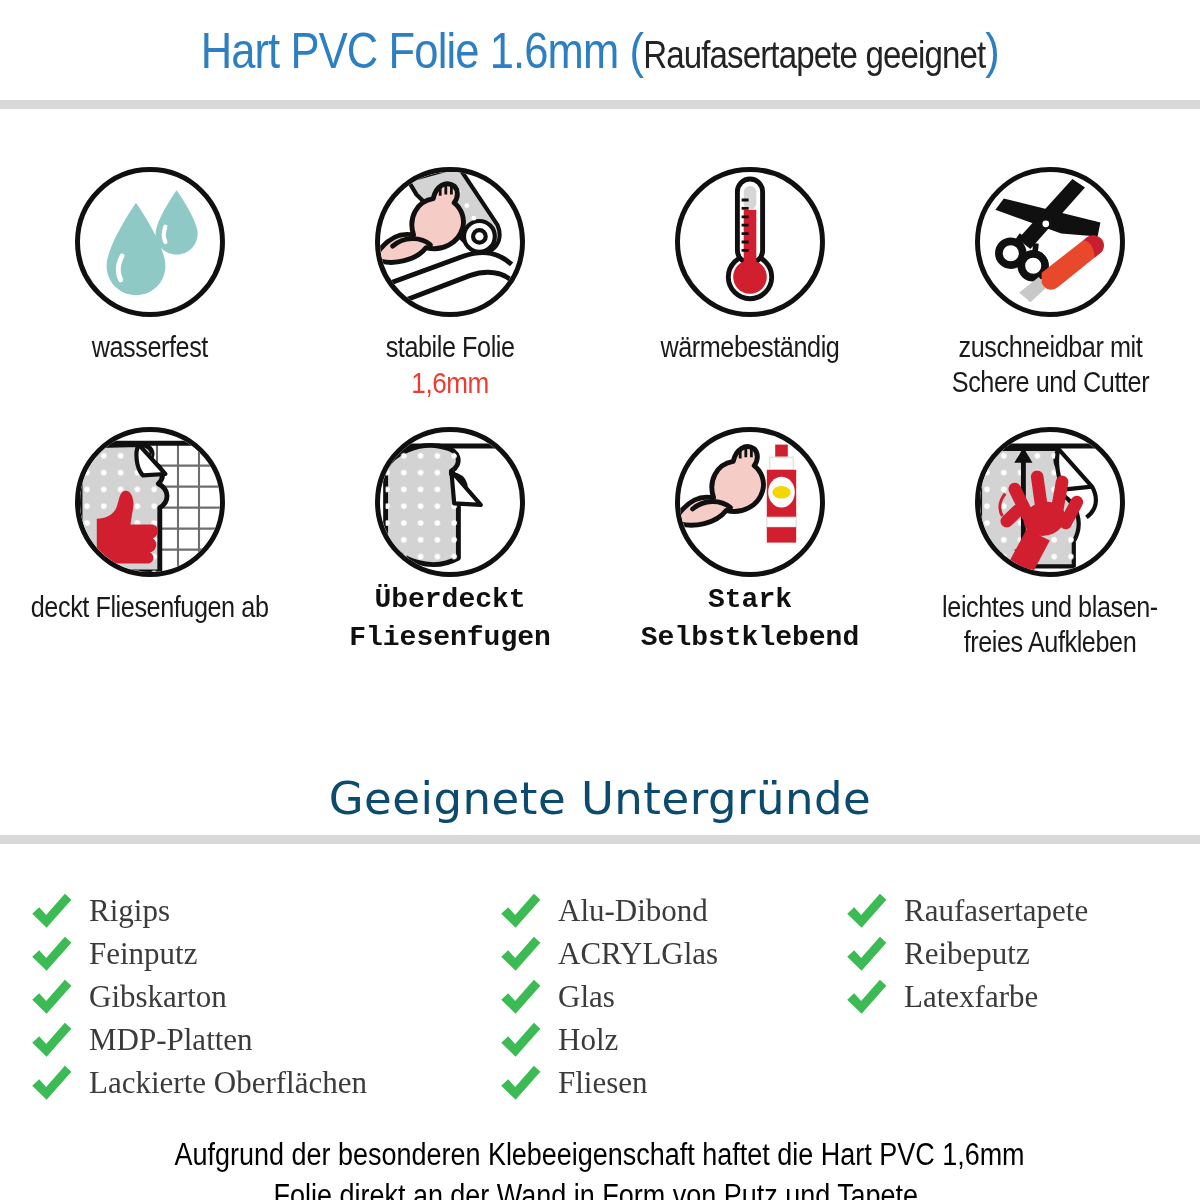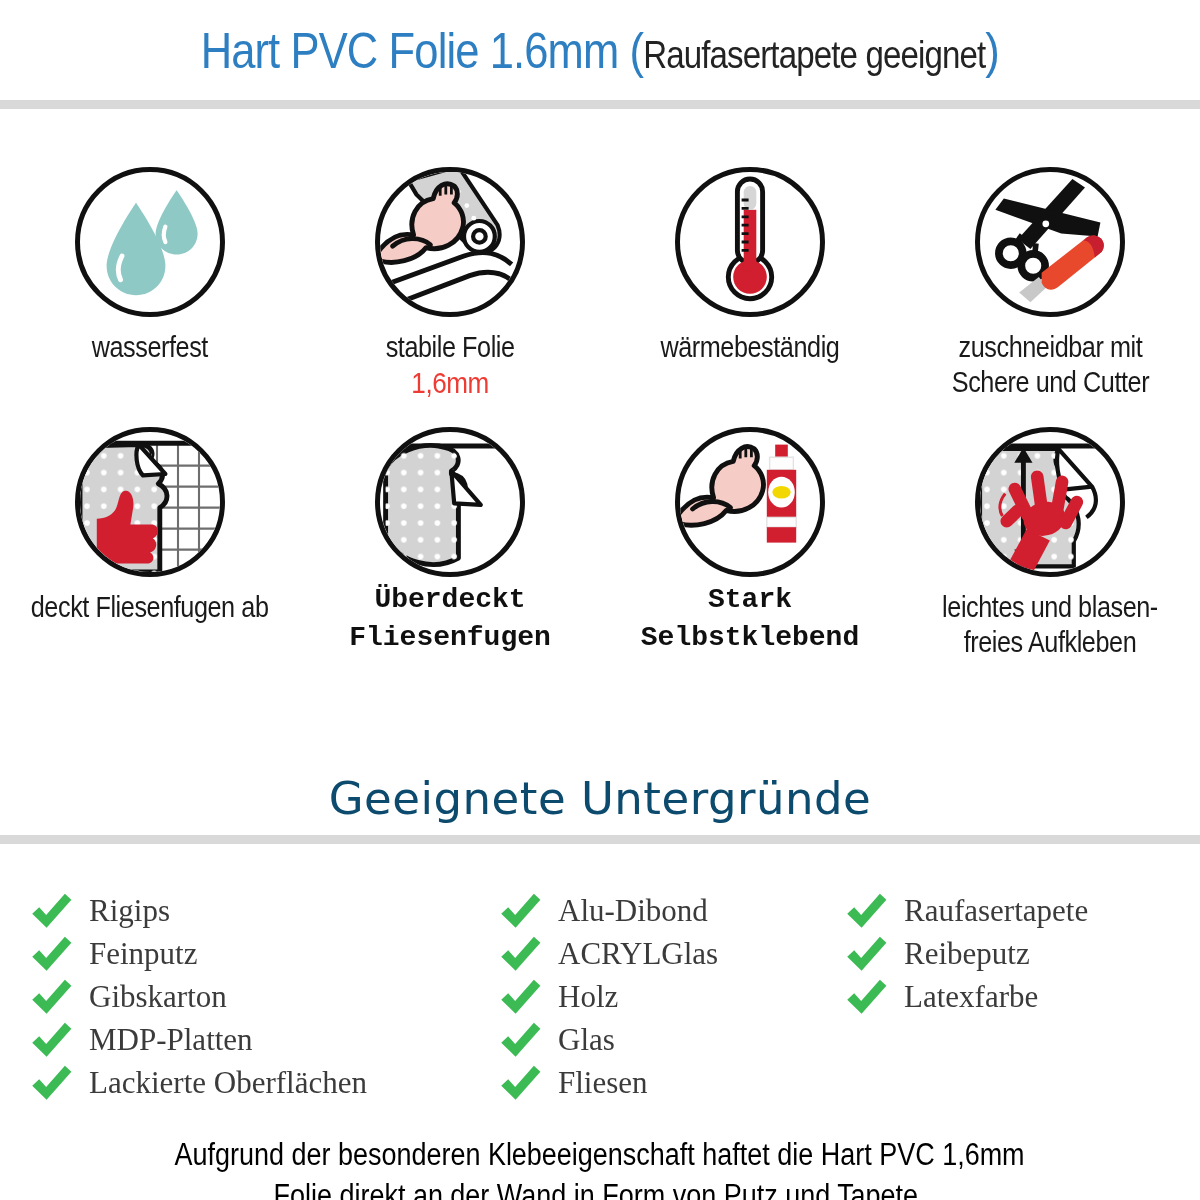--- a/index.html
+++ b/index.html
@@ -274,27 +274,27 @@
     <div class="citem">
         <svg viewBox="0 0 100 85">
           <path d="M8 50 L24 35 L40 53 L83 4 L98 18 L41 82 Z" fill="#3cbb54"></path>
         </svg>
         <span>ACRYLGlas</span>
       </div>
     <div class="citem">
         <svg viewBox="0 0 100 85">
           <path d="M8 50 L24 35 L40 53 L83 4 L98 18 L41 82 Z" fill="#3cbb54"></path>
         </svg>
+        <span>Glas</span>
+      </div>
+    <div class="citem">
+        <svg viewBox="0 0 100 85">
+          <path d="M8 50 L24 35 L40 53 L83 4 L98 18 L41 82 Z" fill="#3cbb54"></path>
+        </svg>
         <span>Holz</span>
-      </div>
-    <div class="citem">
-        <svg viewBox="0 0 100 85">
-          <path d="M8 50 L24 35 L40 53 L83 4 L98 18 L41 82 Z" fill="#3cbb54"></path>
-        </svg>
-        <span>Glas</span>
       </div>
     <div class="citem">
         <svg viewBox="0 0 100 85">
           <path d="M8 50 L24 35 L40 53 L83 4 L98 18 L41 82 Z" fill="#3cbb54"></path>
         </svg>
         <span>Fliesen</span>
       </div>
   </div>
   <div class="ccol c3">
     <div class="citem">

